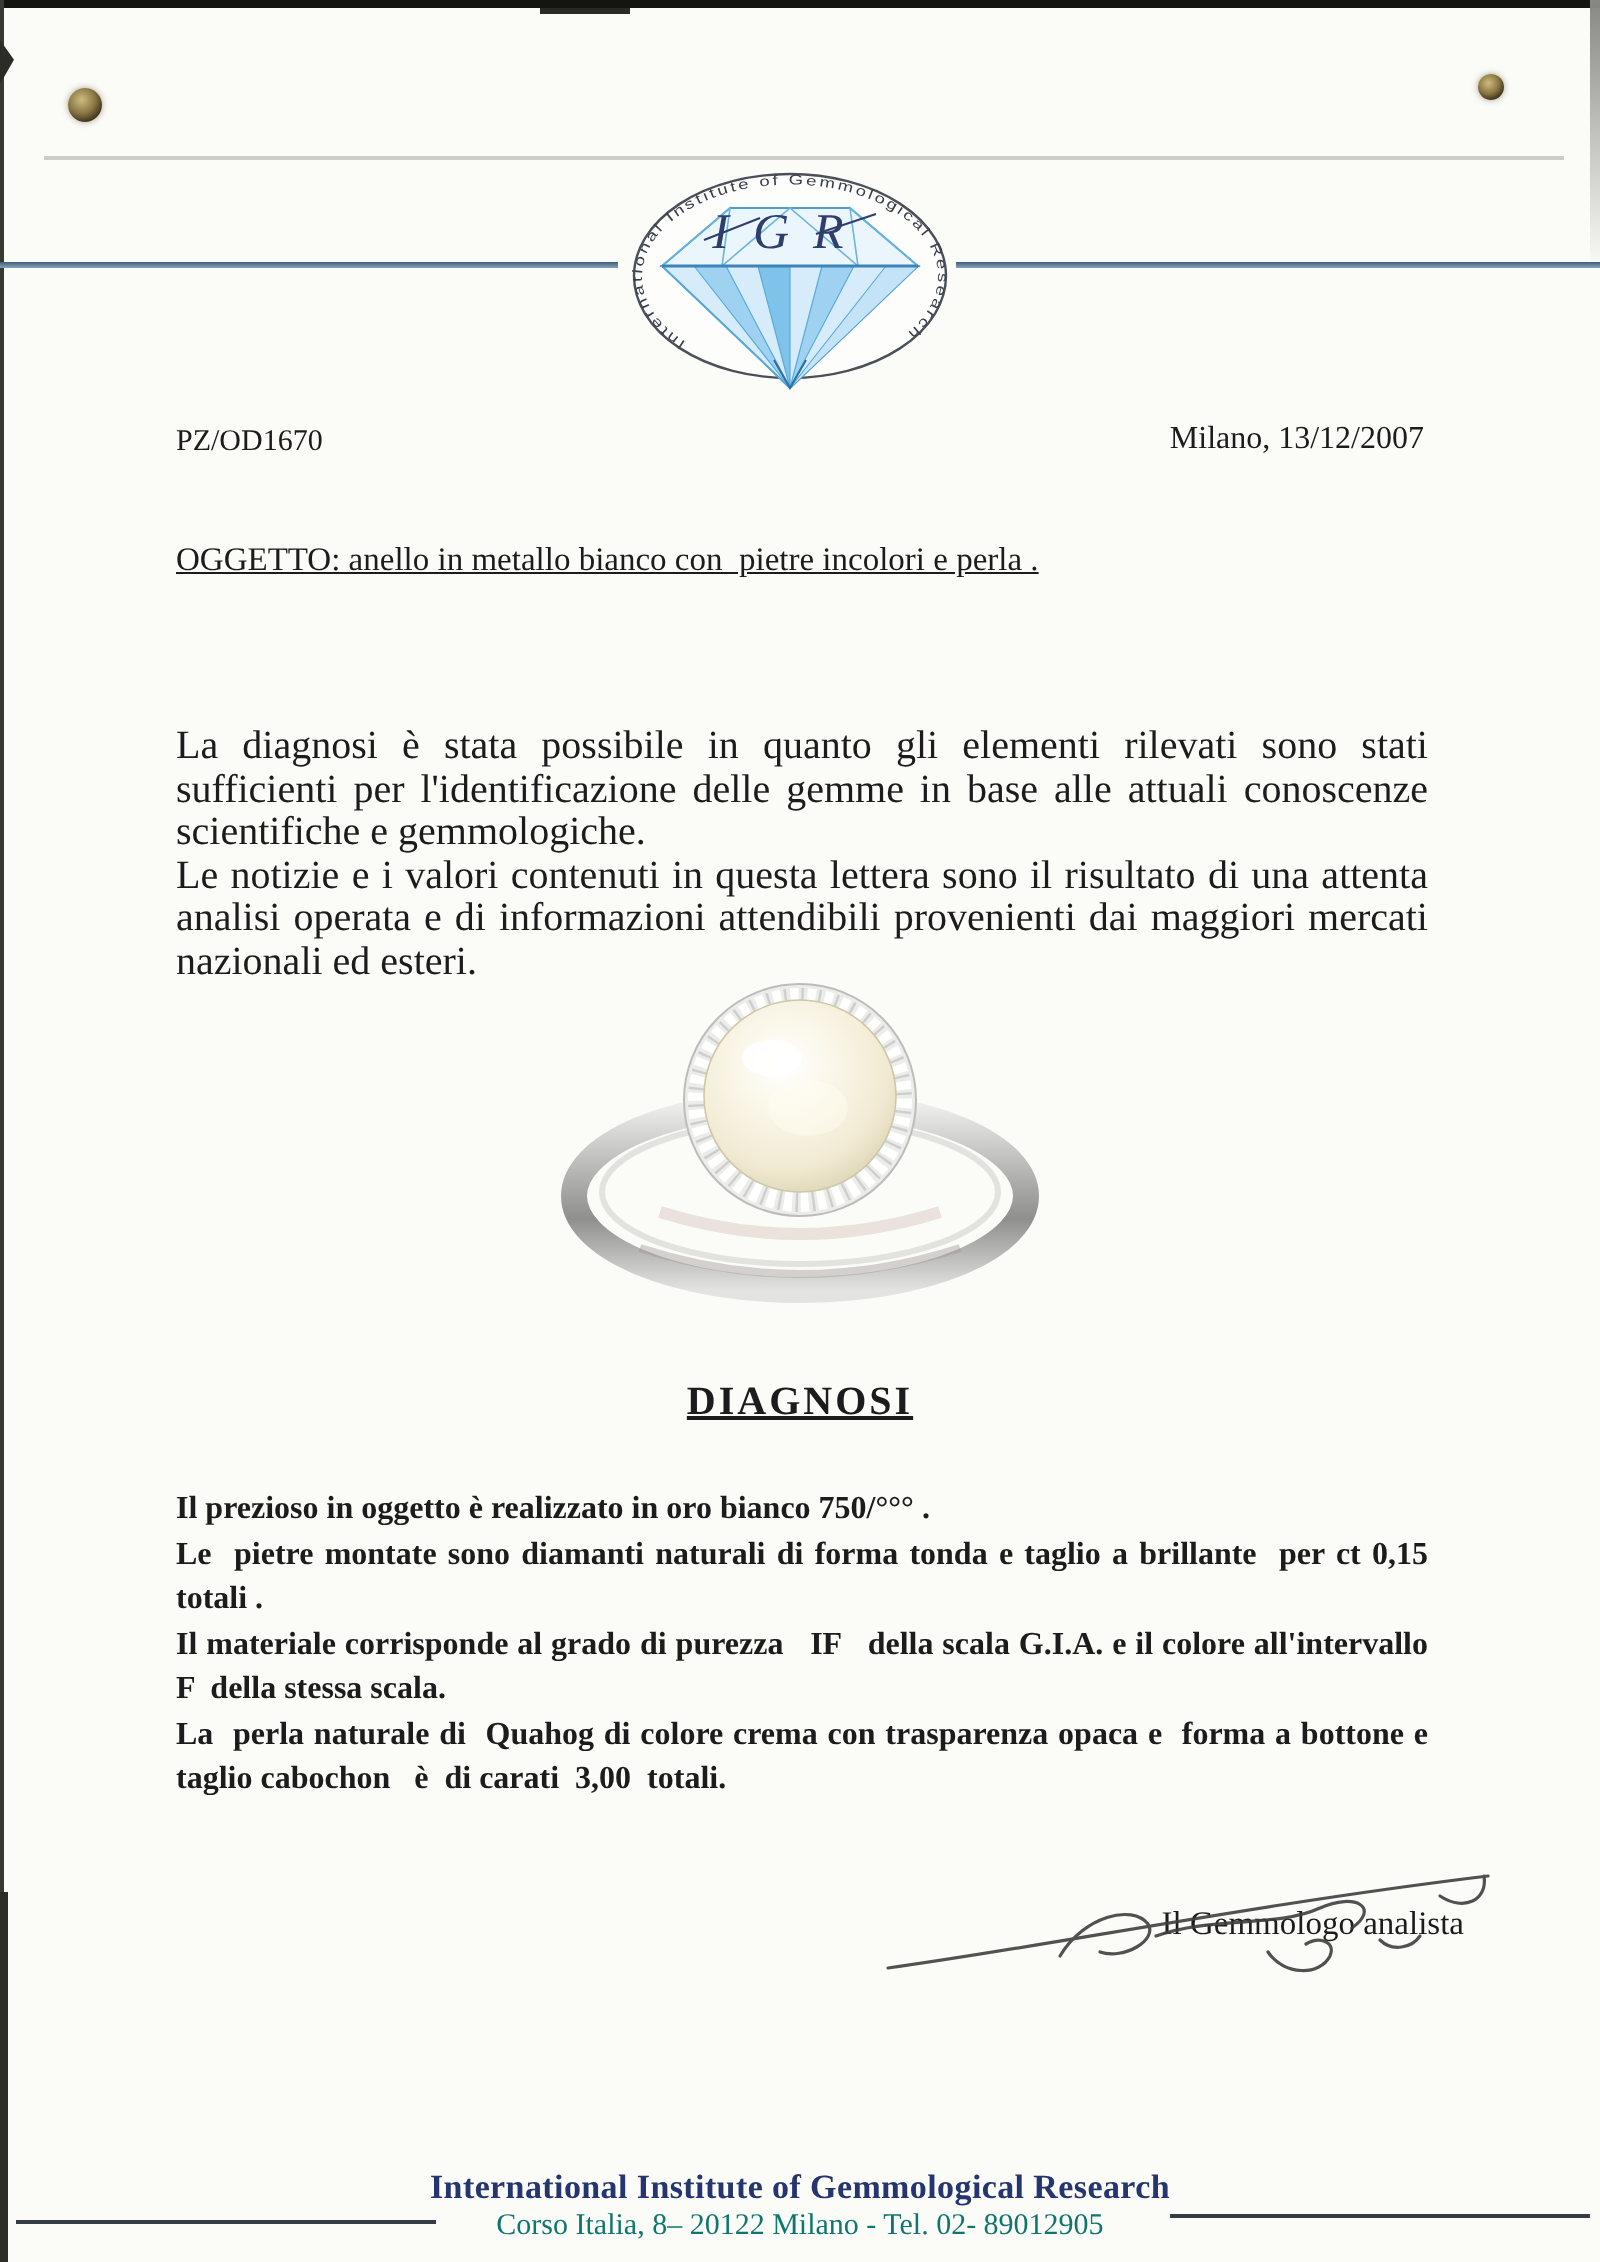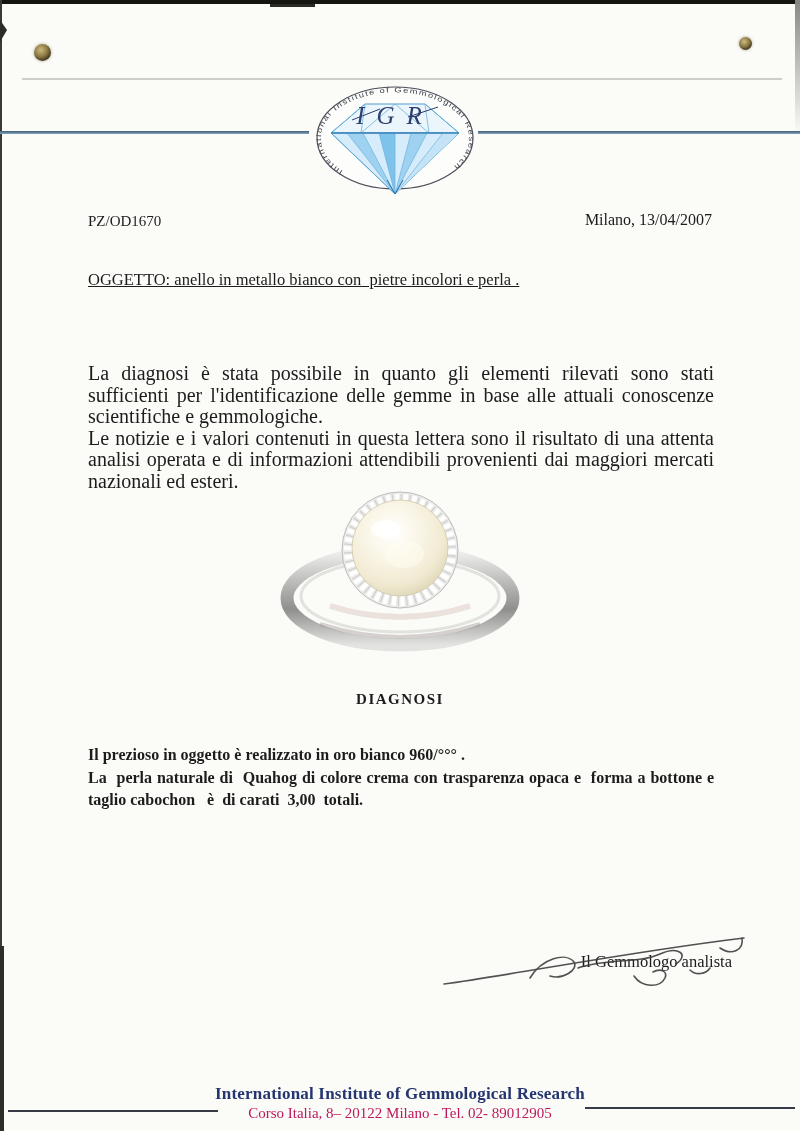--- a/index.html
+++ b/index.html
@@ -38,34 +38,34 @@
   
   .ref{position:absolute;left:88px;top:213px;font-size:15px;}
   .dateline{position:absolute;right:88px;top:211px;font-size:16px;}
   .subject{position:absolute;left:88px;top:270px;font-size:16.5px;
     text-decoration:underline;white-space:pre-wrap;}
   .intro{position:absolute;left:88px;top:363px;width:626px;font-size:20px;
     line-height:21.5px;text-align:justify;}
   .intro p{margin:0;white-space:pre-wrap;}
   .photo{position:absolute;left:268px;top:478px;width:264px;height:180px;}
   .diagnosi-head{position:absolute;left:0;top:690px;width:800px;text-align:center;}
-  .diagnosi-head span{font-weight:bold;font-size:15px;letter-spacing:1.5px;
-    }
+  .diagnosi-head span{font-weight:bold;font-size:20px;letter-spacing:1.5px;
+    text-decoration:underline;}
   .diagnosis{position:absolute;left:88px;top:744px;width:626px;font-size:16px;
     font-weight:bold;line-height:22.5px;text-align:justify;}
   .diagnosis p{margin:0;white-space:pre-wrap;}
   
   .sig-label{position:absolute;left:480px;top:952px;width:252px;text-align:right;
     font-size:16.5px;}
   .sig-scribble{position:absolute;left:438px;top:926px;width:322px;height:80px;}
   
   .footer-org{position:absolute;left:0;top:1084px;width:800px;text-align:center;
     font-weight:bold;font-size:17px;color:#24356f;letter-spacing:.2px;}
   .footer-addr{position:absolute;left:0;top:1105px;width:800px;text-align:center;
-    font-size:15px;color:#be185d;}
+    font-size:15px;color:#0f766e;}
 </style>
 </head>
 <body>
 
 <div class="scan-top"></div>
 <div class="scan-top-notch"></div>
 <div class="scan-left"></div>
 <div class="scan-left-notch"></div>
 <div class="scan-bottom-left"></div>
 <div class="scan-right"></div>
@@ -96,21 +96,21 @@
     <path d="M 25,49 L 89,110 M 41,49 L 89,110 M 57,49 L 89,110 M 73,49 L 89,110 M 89,49 L 89,110 M 105,49 L 89,110 M 121,49 L 89,110 M 137,49 L 89,110" stroke="#5aabdc" stroke-width="0.6" fill="none"></path>
     <line x1="25" y1="49" x2="153" y2="49" stroke="#3d84b8" stroke-width="1.4"></line>
     <path d="M 81,96 L 89,110 L 97,96" stroke="#2e6f9e" stroke-width="1" fill="none"></path>
 
     <path d="M 46,36 L 74,25 M 102,33 L 132,23" stroke="#2e3f6e" stroke-width="1" fill="none"></path>
     <text x="89" y="40" text-anchor="middle" font-family="Liberation Serif, serif" font-style="italic" font-size="25" letter-spacing="12" fill="#2e3f6e">IGR</text>
   </svg>
 </div>
 
 <div class="ref">PZ/OD1670</div>
-<div class="dateline">Milano, 13/04/2007</div>
+<div class="dateline">Milano, 13/12/2007</div>
 
 <div class="subject">OGGETTO: anello in metallo bianco con  pietre incolori e perla .</div>
 
 <div class="intro">
   <p>La diagnosi è stata possibile in quanto gli elementi rilevati sono stati sufficienti per l'identificazione delle gemme in base alle attuali conoscenze scientifiche e gemmologiche.</p>
   <p>Le notizie e i valori contenuti in questa lettera sono il risultato di una attenta analisi operata e di informazioni attendibili provenienti dai maggiori mercati nazionali ed esteri.</p>
 </div>
 
 <div class="photo">
   <svg width="264" height="180" viewBox="0 0 264 180">
@@ -139,21 +139,23 @@
     <ellipse cx="118" cy="51" rx="15" ry="9" fill="#ffffff" opacity="0.85"></ellipse>
     <ellipse cx="136" cy="76" rx="20" ry="14" fill="#fffdf2" opacity="0.5"></ellipse>
   </svg>
 </div>
 
 <div class="diagnosi-head">
   <span>DIAGNOSI</span>
 </div>
 
 <div class="diagnosis">
-  <p>Il prezioso in oggetto è realizzato in oro bianco 960/°°° .</p>
+  <p>Il prezioso in oggetto è realizzato in oro bianco 750/°°° .</p>
+  <p>Le  pietre montate sono diamanti naturali di forma tonda e taglio a brillante  per ct 0,15 totali .</p>
+  <p>Il materiale corrisponde al grado di purezza   IF   della scala G.I.A. e il colore all'intervallo  F  della stessa scala.</p>
   <p>La  perla naturale di  Quahog di colore crema con trasparenza opaca e  forma a bottone e taglio cabochon   è  di carati  3,00  totali.</p>
 </div>
 
 <div class="sig-label">Il Gemmologo analista</div>
 <svg class="sig-scribble" viewBox="0 0 322 80">
   <g fill="none" stroke="#3f3f3f" stroke-width="1.6" stroke-linecap="round" opacity="0.9">
     <path d="M 6,58 C 80,48 190,26 306,12"></path>
     <path d="M 92,52 C 104,32 128,26 136,36 C 141,44 124,54 112,50"></path>
     <path d="M 140,42 C 168,32 200,38 222,28 C 240,20 252,28 238,38"></path>
     <path d="M 196,50 C 204,62 222,62 227,52 C 230,45 222,42 215,46"></path>

